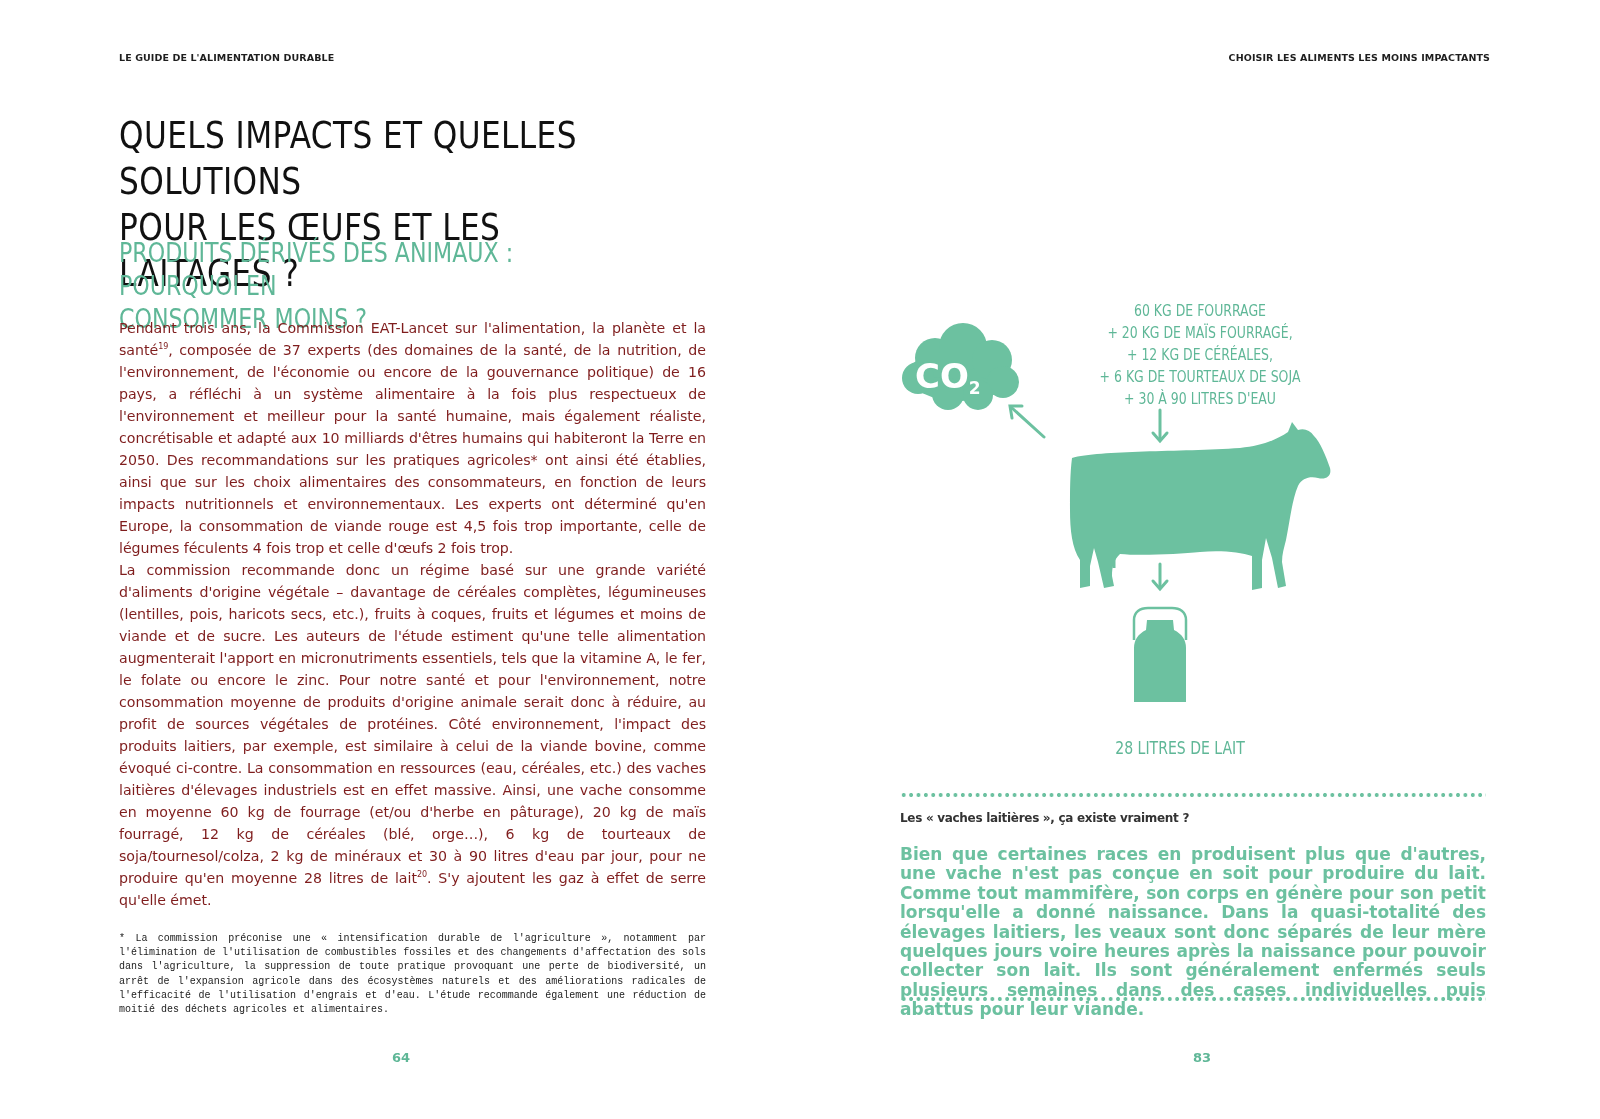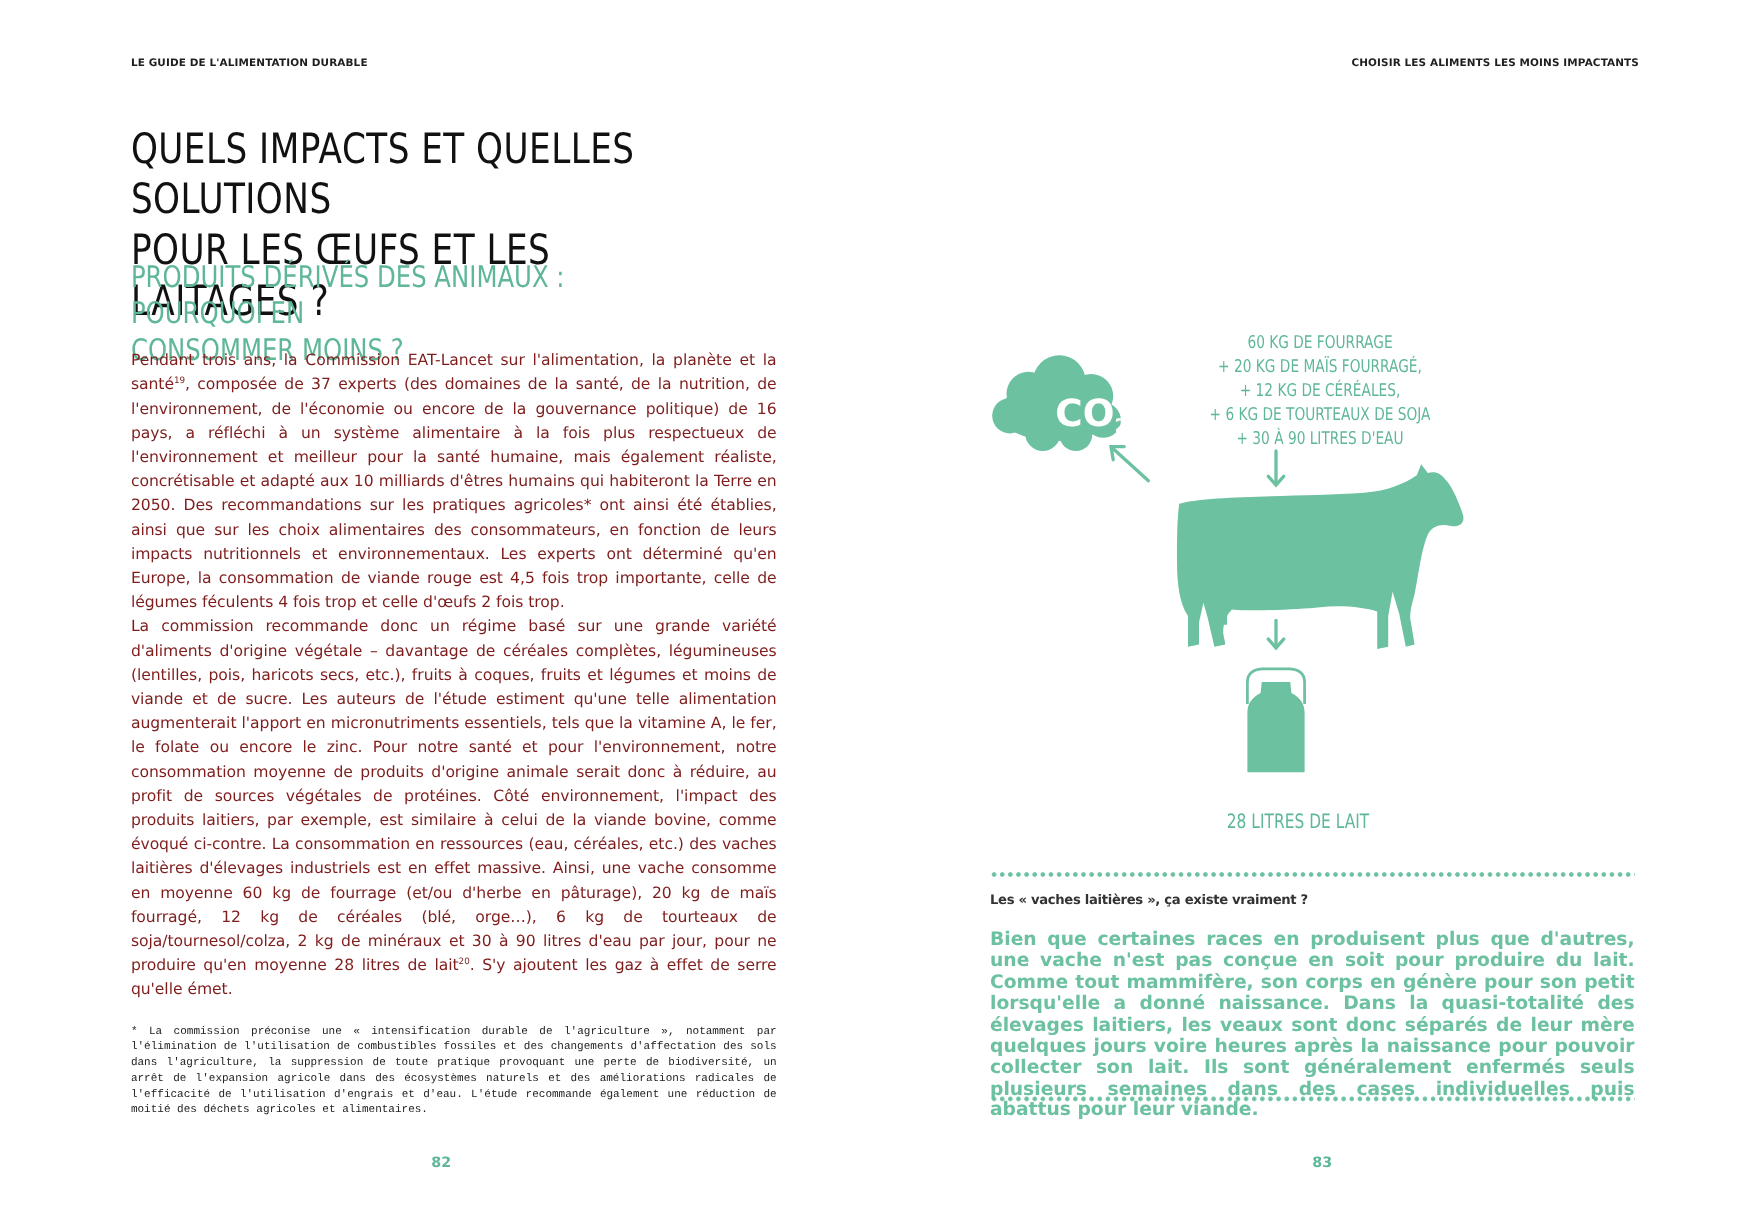--- a/index.html
+++ b/index.html
@@ -24,21 +24,21 @@
   .folio.left { left:392px; }
   .folio.right { left:393px; }
 
   .pull-quote { position:absolute; left:98px; top:150px; width:580px; font-family:"DejaVu Sans", sans-serif; font-weight:900; font-size:27.5px; line-height:34px; color:#6cc1a0; letter-spacing:-0.3px; }
   .quote-mark { font-family:"DejaVu Serif", serif; font-weight:bold; font-size:48px; line-height:0; vertical-align:-14px; letter-spacing:-6px; }
 
   .infographic { position:absolute; left:0; top:290px; width:800px; height:480px; }
   .feed-text { position:absolute; left:235px; top:10px; width:330px; text-align:center; font-family:"DejaVu Sans", sans-serif; font-size:16px; line-height:22px; color:#5fb797; transform:scaleX(0.78); transform-origin:center top; text-transform:uppercase; }
   .feed-text div { white-space:nowrap; }
   .milk-label { position:absolute; left:280px; top:447px; width:200px; text-align:center; font-family:"DejaVu Sans", sans-serif; font-size:18px; color:#5fb797; transform:scaleX(0.78); transform-origin:center top; text-transform:uppercase; }
-  .co2-label { position:absolute; left:115px; top:66px; width:110px; text-align:right; font-family:"DejaVu Sans", sans-serif; font-weight:bold; font-size:34px; color:#ffffff; }
+  .co2-label { position:absolute; left:115px; top:66px; width:110px; text-align:left; font-family:"DejaVu Sans", sans-serif; font-weight:bold; font-size:34px; color:#ffffff; }
   .co2-label sub { font-size:17px; vertical-align:-6px; }
 
   .dotted { position:absolute; left:100px; width:586px; height:6px; background-image:radial-gradient(circle, #6cc1a0 1.8px, transparent 2.2px); background-size:7.4px 6px; background-repeat:repeat-x; }
   .dotted.top { top:792px; }
   .dotted.bottom { top:996px; }
 
   .box-title { position:absolute; left:100px; top:811px; font-family:"DejaVu Sans", sans-serif; font-weight:bold; font-size:12px; color:#333; letter-spacing:-0.3px; }
   .box-text { position:absolute; left:100px; top:845px; width:586px; font-family:"DejaVu Sans", sans-serif; font-weight:bold; font-size:17px; line-height:19.4px; text-align:justify; color:#6cc1a0; }
   .box-text p { margin:0; }
 </style>
@@ -58,21 +58,21 @@
     <div>consommer moins ?</div>
   </h2>
 
   <div class="body-text">
     <p><span>Pendant trois ans, la Commission EAT-Lancet sur l'alimentation, la planète et la santé</span><sup>19</sup><span>, composée de 37 experts (des domaines de la santé, de la nutrition, de l'environnement, de l'économie ou encore de la gouvernance politique) de 16 pays, a réfléchi à un système alimentaire à la fois plus respectueux de l'environnement et meilleur pour la santé humaine, mais également réaliste, concrétisable et adapté aux 10 milliards d'êtres humains qui habiteront la Terre en 2050. Des recommandations sur les pratiques agricoles* ont ainsi été établies, ainsi que sur les choix alimentaires des consommateurs, en fonction de leurs impacts nutritionnels et environnementaux. Les experts ont déterminé qu'en Europe, la consommation de viande rouge est 4,5 fois trop importante, celle de légumes féculents 4 fois trop et celle d'œufs 2 fois trop.</span></p>
     <p><span>La commission recommande donc un régime basé sur une grande variété d'aliments d'origine végétale – davantage de céréales complètes, légumineuses (lentilles, pois, haricots secs, etc.), fruits à coques, fruits et légumes et moins de viande et de sucre. Les auteurs de l'étude estiment qu'une telle alimentation augmenterait l'apport en micronutriments essentiels, tels que la vitamine A, le fer, le folate ou encore le zinc. Pour notre santé et pour l'environnement, notre consommation moyenne de produits d'origine animale serait donc à réduire, au profit de sources végétales de protéines. Côté environnement, l'impact des produits laitiers, par exemple, est similaire à celui de la viande bovine, comme évoqué ci-contre. La consommation en ressources (eau, céréales, etc.) des vaches laitières d'élevages industriels est en effet massive. Ainsi, une vache consomme en moyenne 60 kg de fourrage (et/ou d'herbe en pâturage), 20 kg de maïs fourragé, 12 kg de céréales (blé, orge…), 6 kg de tourteaux de soja/tournesol/colza, 2 kg de minéraux et 30 à 90 litres d'eau par jour, pour ne produire qu'en moyenne 28 litres de lait</span><sup>20</sup><span>. S'y ajoutent les gaz à effet de serre qu'elle émet.</span></p>
   </div>
 
   <div class="footnote">* La commission préconise une « intensification durable de l'agriculture », notamment par l'élimination de l'utilisation de combustibles fossiles et des changements d'affectation des sols dans l'agriculture, la suppression de toute pratique provoquant une perte de biodiversité, un arrêt de l'expansion agricole dans des écosystèmes naturels et des améliorations radicales de l'efficacité de l'utilisation d'engrais et d'eau. L'étude recommande également une réduction de moitié des déchets agricoles et alimentaires.</div>
 
-  <div class="folio left">82</div>
+  <div class="folio left">64</div>
 </div>
 
 <div class="page page-right">
   <div class="running-head right">CHOISIR LES ALIMENTS LES MOINS IMPACTANTS</div>
 
 
   <div class="infographic">
     <svg width="800" height="480" viewBox="0 0 800 480" style="position:absolute;left:0;top:0;">
 
       <g fill="#6cc1a0">

